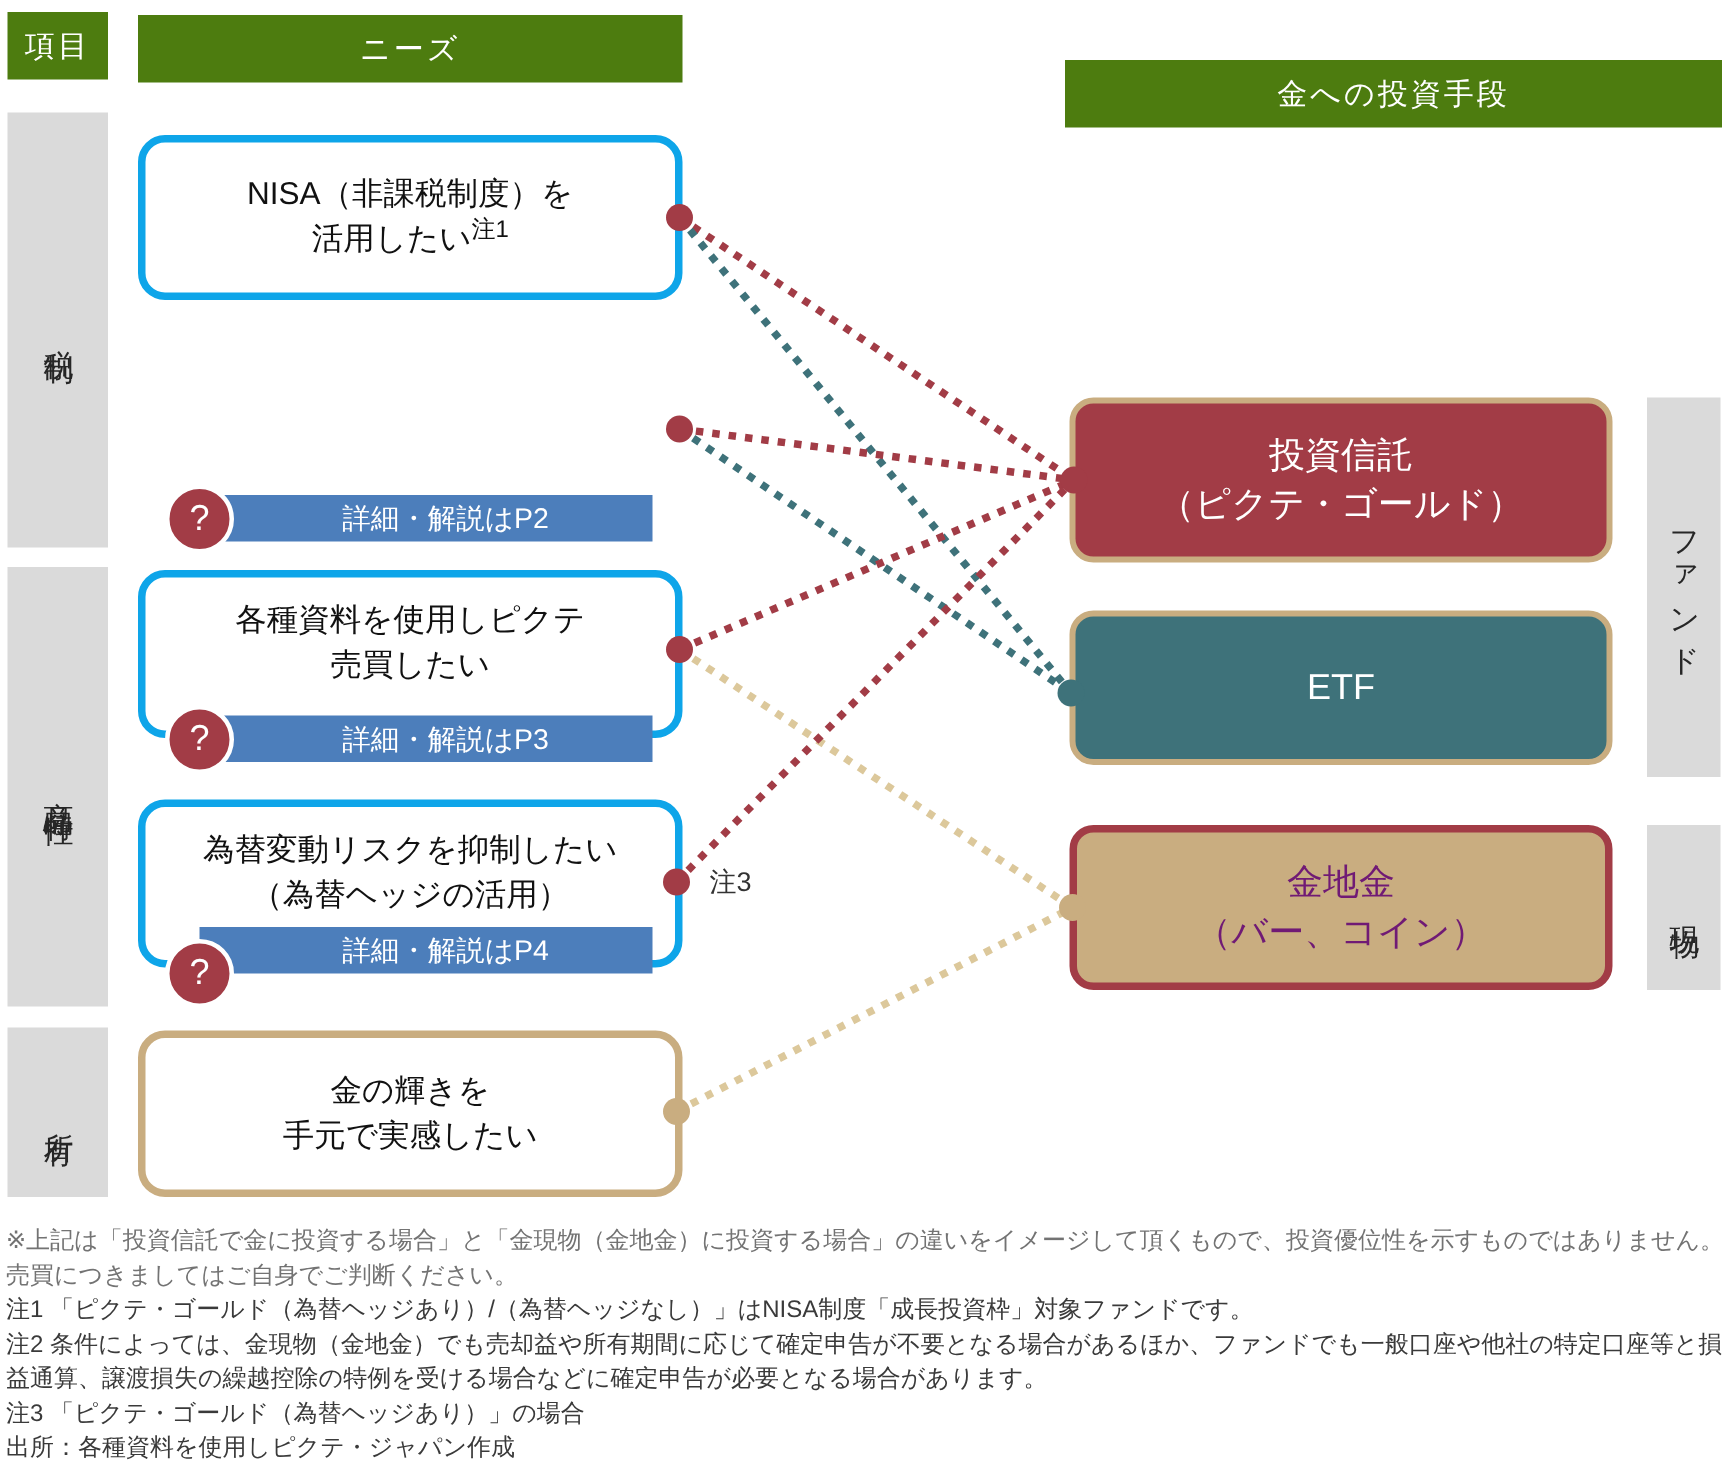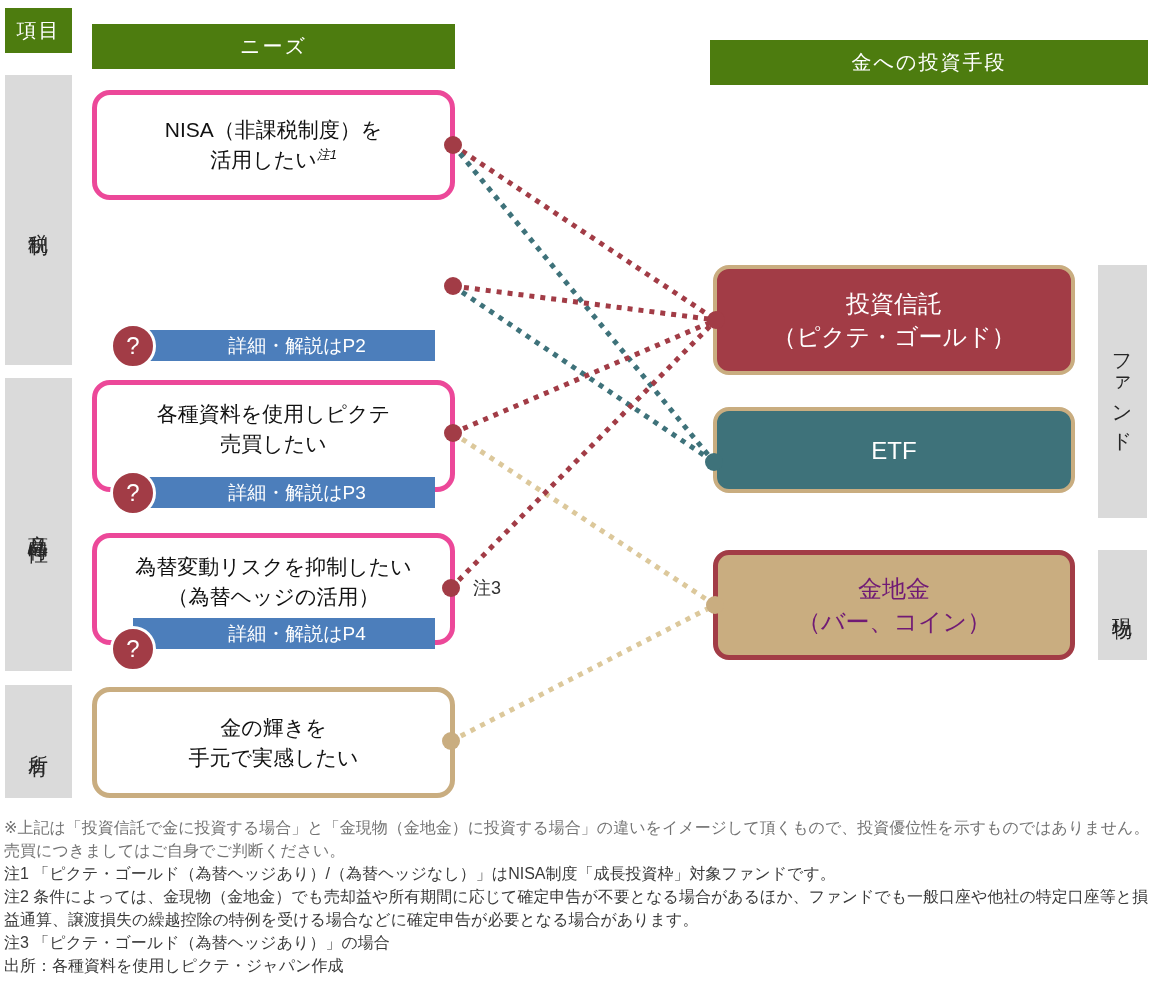--- a/index.html
+++ b/index.html
@@ -2,57 +2,57 @@
 <html><head>
 <meta charset="utf-8">
 <style>
   html,body{margin:0;padding:0;background:#ffffff;}
   body{font-family:"Liberation Sans","DejaVu Sans",sans-serif;color:#262626;}
   .stage{position:relative;width:1155px;height:982px;background:#ffffff;overflow:hidden;}
 
   
   .hdr{position:absolute;background:#4d7c0f;color:#ffffff;display:flex;align-items:center;justify-content:center;font-size:20px;letter-spacing:2px;}
   .hdr-item{left:5px;top:8px;width:67px;height:45px;}
-  .hdr-needs{left:92px;top:24px;width:363px;height:45px;}
+  .hdr-needs{left:92px;top:10px;width:363px;height:45px;}
   .hdr-methods{left:710px;top:8px;width:438px;height:45px;margin-top:32px;}
 
   
   .band{position:absolute;background:#DADADA;display:flex;align-items:center;justify-content:center;font-size:20px;color:#262626;}
   .band .vtxt{writing-mode:vertical-rl;text-orientation:upright;letter-spacing:3px;line-height:1;}
   .band-tax{left:5px;top:75px;width:67px;height:290px;}
   .band-product{left:5px;top:378px;width:67px;height:293px;}
   .band-own{left:5px;top:685px;width:67px;height:113px;}
   .band-fund{left:1098px;top:265px;width:49px;height:253px;}
   .band-physical{left:1098px;top:550px;width:49px;height:110px;}
 
   
-  .need{position:absolute;left:92px;width:363px;background:#ffffff;border:5px solid #ec4899;border-radius:18px;box-sizing:border-box;
+  .need{position:absolute;left:92px;width:363px;background:#ffffff;border:5px solid #0ea5e9;border-radius:18px;box-sizing:border-box;
         display:flex;flex-direction:column;align-items:center;justify-content:center;font-size:21px;line-height:30px;color:#111;text-align:center;}
   .need.tan{border-color:#C9AD80;}
   .need-1{top:90px;height:110px;}
   .need-2{top:228px;height:115px;padding-bottom:18px;}
   .need-3{top:380px;height:112px;padding-bottom:14px;}
   .need-4{top:533px;height:112px;padding-bottom:14px;}
   .need-5{top:687px;height:111px;}
   .need .line{display:block;}
-  .need sup{font-size:13px;vertical-align:super;line-height:0;font-style:italic;}
+  .need sup{font-size:16px;vertical-align:super;line-height:0;}
 
   
   .detail-bar{position:absolute;left:133px;width:302px;height:31px;background:#4C7EBB;color:#ffffff;
               display:flex;align-items:center;justify-content:center;font-size:19px;padding-left:26px;box-sizing:border-box;}
   .bar-2{top:330px;} .bar-3{top:477px;} .bar-4{top:618px;}
   .help{position:absolute;width:46px;height:46px;border-radius:50%;background:#A23C46;border:3px solid #ffffff;box-sizing:border-box;
         color:#ffffff;font-size:24px;display:flex;align-items:center;justify-content:center;}
   .help-2{left:110px;top:323px;} .help-3{left:110px;top:470px;} .help-4{left:110px;top:626px;}
 
   
   .method{position:absolute;left:713px;width:362px;border-radius:16px;box-sizing:border-box;
           display:flex;flex-direction:column;align-items:center;justify-content:center;font-size:24px;line-height:33px;text-align:center;}
   .method-fund{top:265px;height:110px;background:#A23C46;border:4px solid #C9AD80;color:#ffffff;}
-  .method-etf{top:407px;height:86px;background:#3E727A;border:4px solid #C9AD80;color:#ffffff;}
+  .method-etf{top:407px;height:103px;background:#3E727A;border:4px solid #C9AD80;color:#ffffff;}
   .method-bullion{top:550px;height:110px;background:#C9AD80;border:5px solid #A23C46;color:#701a75;}
 
   
   #conn-svg{position:absolute;left:0;top:0;width:1155px;height:982px;pointer-events:none;}
 
   .note3{position:absolute;left:473px;top:576px;font-size:18px;color:#333;}
 
   
   .footer{position:absolute;left:4px;top:816px;width:1148px;font-size:16px;line-height:23px;}
   .footer p{margin:0;}

